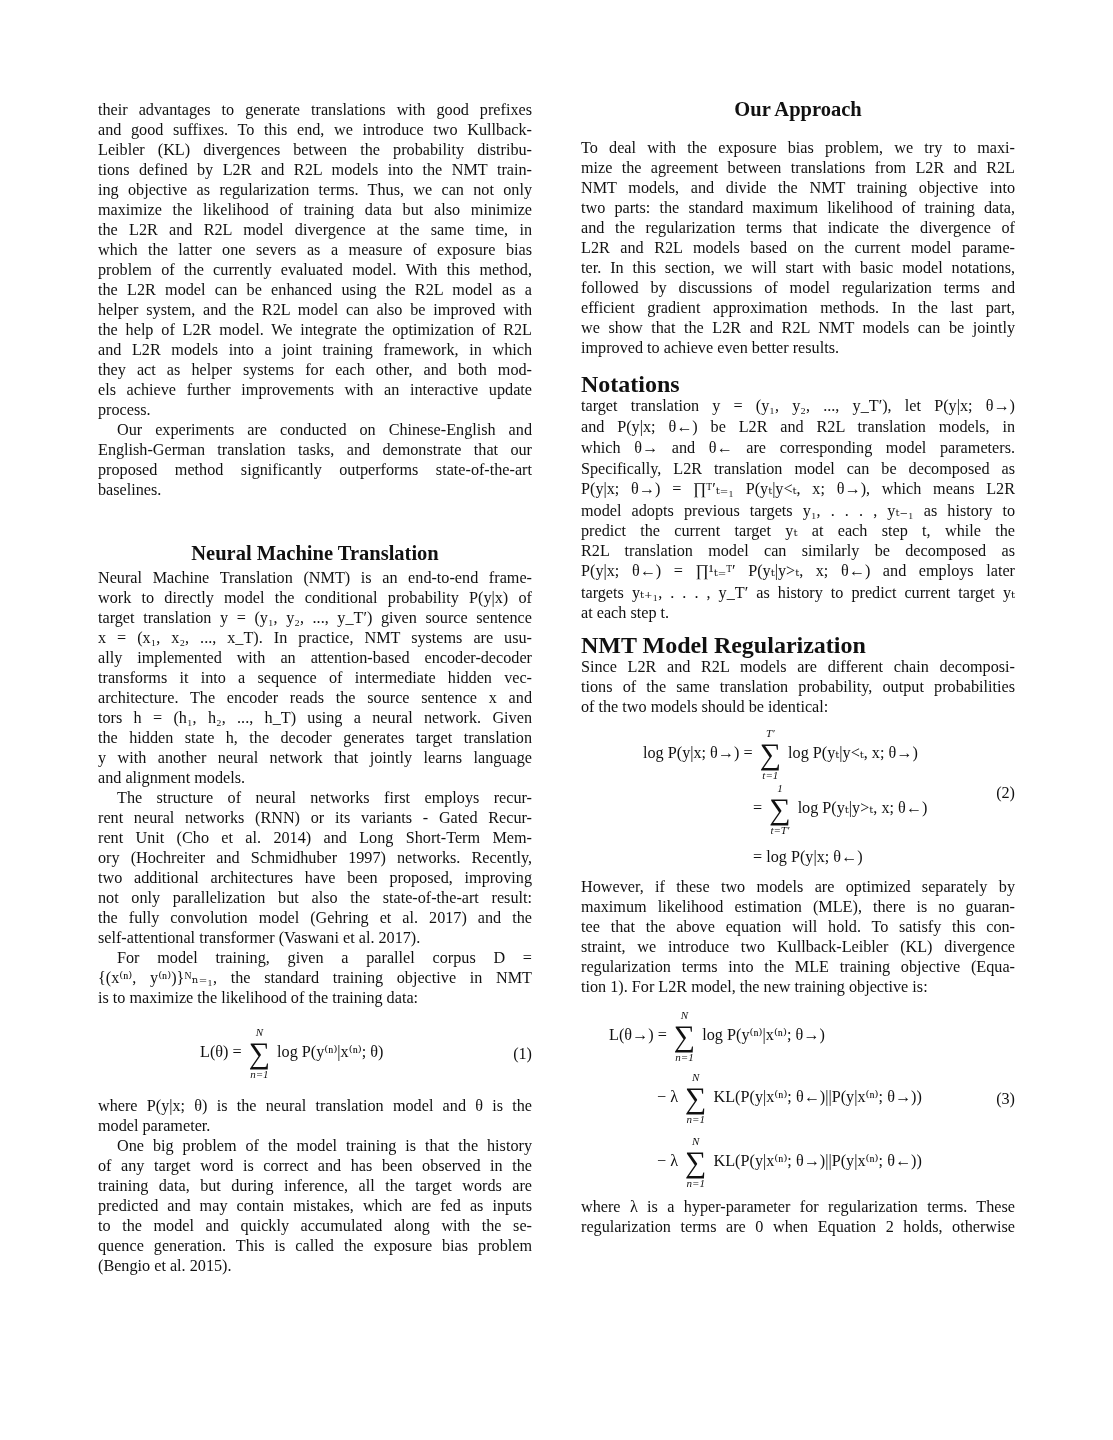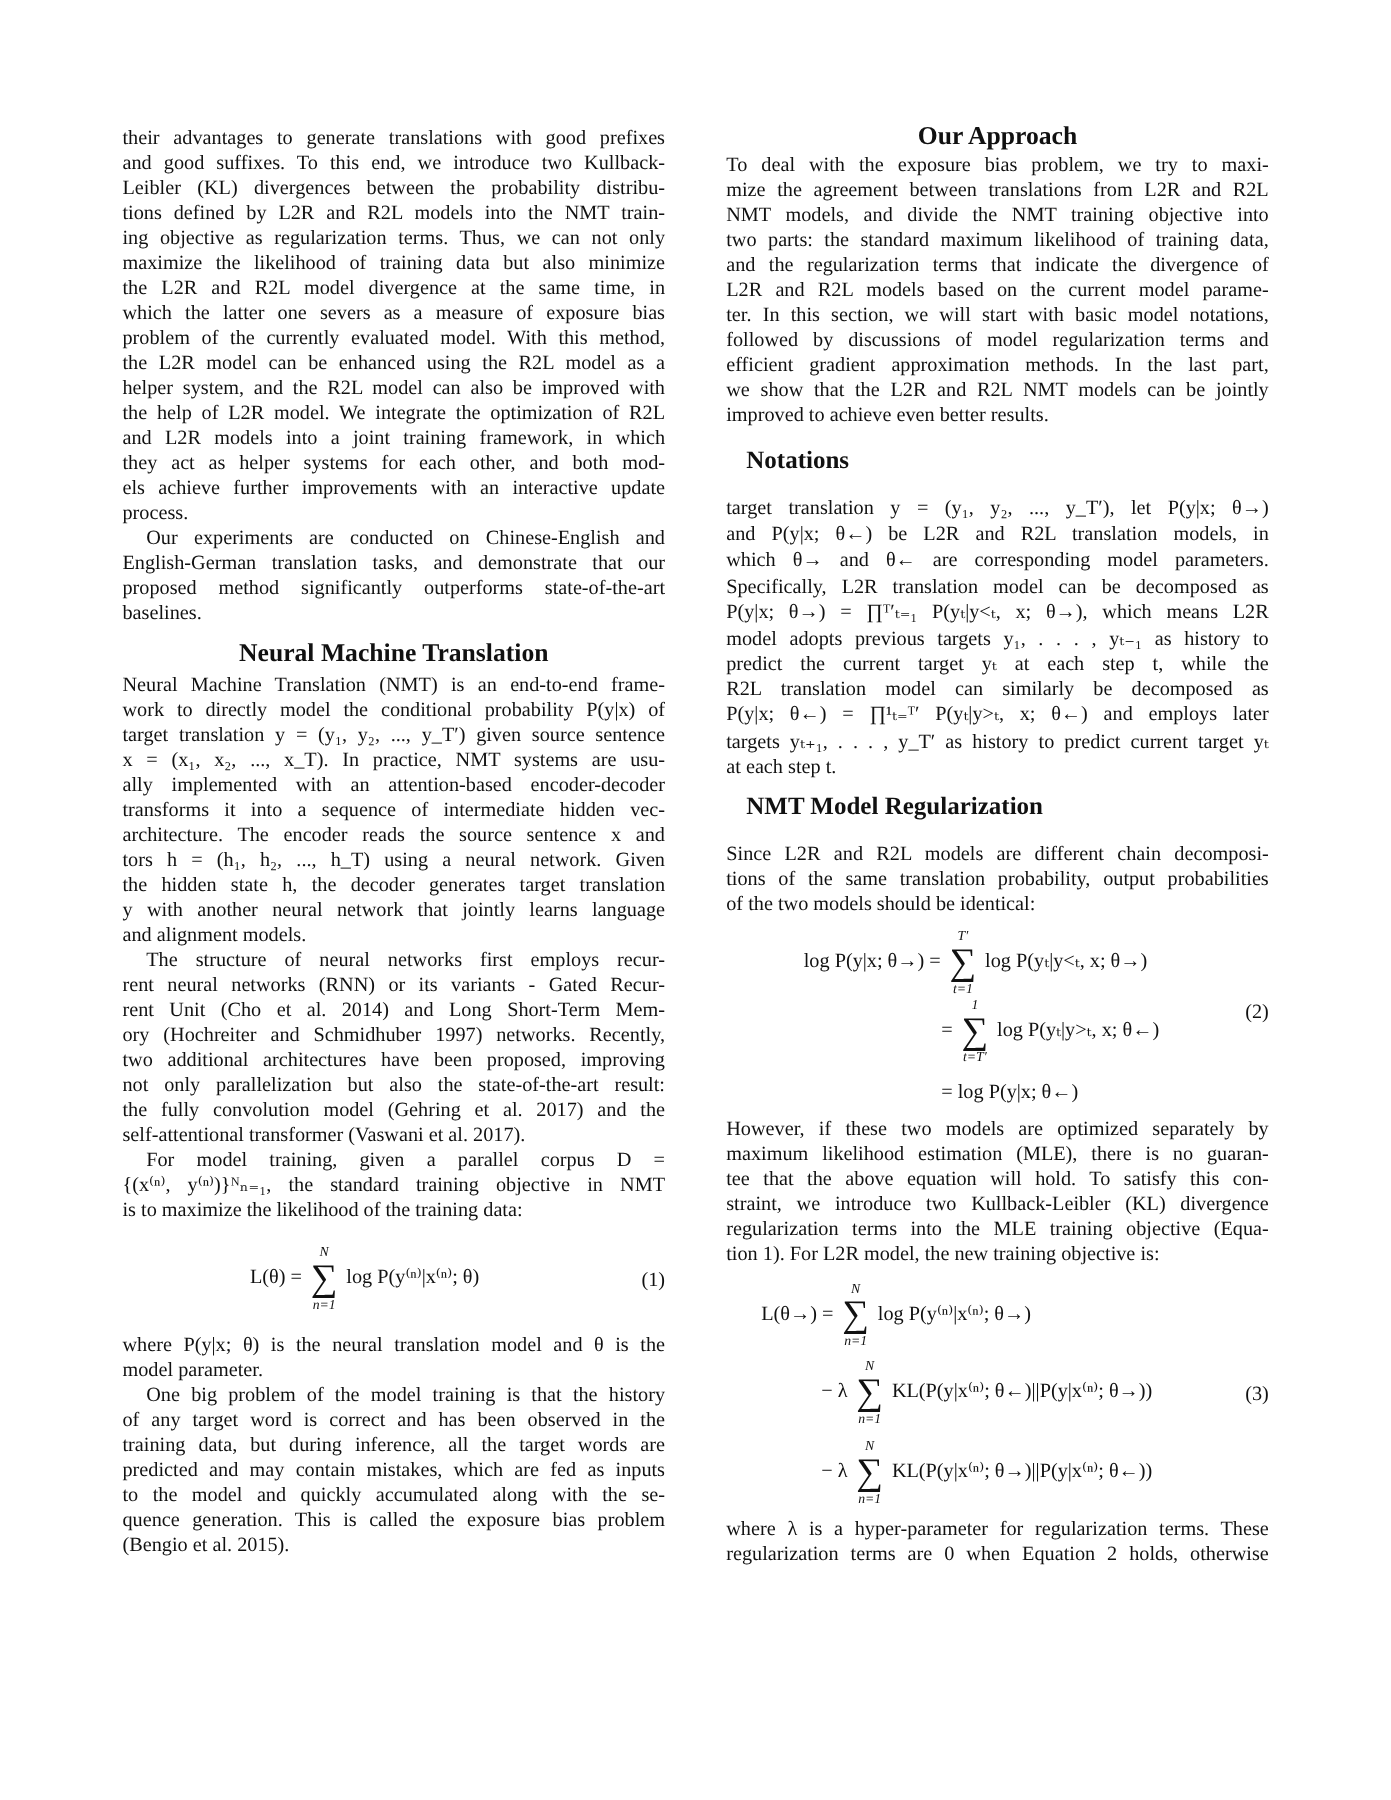--- a/index.html
+++ b/index.html
@@ -5,21 +5,21 @@
   html, body { margin: 0; padding: 0; background: #ffffff; }
   body { width: 1113px; height: 1440px; position: relative; overflow: hidden;
          font-family: "Liberation Serif", "DejaVu Serif", serif; color: #111; }
   .col { position: absolute; width: 434px; font-size: 16.2px; line-height: 20px; }
   #left { left: 98px; top: 100px; }
   #right { left: 581px; top: 100px; }
   .ln { display: block; text-align: justify; text-align-last: justify; white-space: nowrap; height: 20px; }
   .ln.last { text-align-last: left; }
   .ln.ind { text-indent: 19px; }
   .sec { font-weight: bold; font-size: 20.5px; text-align: center; line-height: 26px; margin: 0; }
-  .sub { font-weight: bold; font-size: 20px; line-height: 24px; margin: 16px; }
+  .sub { font-weight: bold; font-size: 24px; line-height: 24px; margin: 0; }
   i, .m { }
   .eq { position: relative; width: 434px; font-size: 16.2px; }
   .eqnum { position: absolute; right: 0; }
   .sum { display: inline-block; text-align: center; vertical-align: middle; line-height: 1; margin: 0 3px; }
   .sum .big { font-size: 30px; display: block; line-height: 30px; }
   .sum .lim { font-size: 11px; font-style: italic; display: block; line-height: 12px; }
 </style>
 </head>
 <body>
 
@@ -42,21 +42,21 @@
     <span class="ln">els achieve further improvements with an interactive update</span>
     <span class="ln last">process.</span>
   </div>
   <div>
     <span class="ln ind">Our experiments are conducted on Chinese-English and</span>
     <span class="ln">English-German translation tasks, and demonstrate that our</span>
     <span class="ln">proposed method significantly outperforms state-of-the-art</span>
     <span class="ln last">baselines.</span>
   </div>
 
-  <h2 class="sec" style="margin-top:10px;margin-bottom:2px;">Neural Machine Translation</h2>
+  <h2 class="sec" style="margin-top:40px;margin-bottom:2px;">Neural Machine Translation</h2>
 
   <div>
     <span class="ln">Neural Machine Translation (NMT) is an end-to-end frame-</span>
     <span class="ln">work to directly model the conditional probability P(y|x) of</span>
     <span class="ln">target translation y = (y₁, y₂, ..., y_T′) given source sentence</span>
     <span class="ln">x = (x₁, x₂, ..., x_T). In practice, NMT systems are usu-</span>
     <span class="ln">ally implemented with an attention-based encoder-decoder</span>
     <span class="ln">transforms it into a sequence of intermediate hidden vec-</span>
     <span class="ln">architecture. The encoder reads the source sentence x and</span>
     <span class="ln">tors h = (h₁, h₂, ..., h_T) using a neural network. Given</span>
@@ -102,21 +102,21 @@
     <span class="ln">of any target word is correct and has been observed in the</span>
     <span class="ln">training data, but during inference, all the target words are</span>
     <span class="ln">predicted and may contain mistakes, which are fed as inputs</span>
     <span class="ln">to the model and quickly accumulated along with the se-</span>
     <span class="ln">quence generation. This is called the exposure bias problem</span>
     <span class="ln last">(Bengio et al. 2015).</span>
   </div>
 </div>
 
 <div id="right" class="col">
-  <h2 class="sec" style="margin-top:-4px;margin-bottom:0;">Our Approach</h2>
+  <h2 class="sec" style="margin-top:-4px;margin-bottom:16px;">Our Approach</h2>
   <div>
     <span class="ln">To deal with the exposure bias problem, we try to maxi-</span>
     <span class="ln">mize the agreement between translations from L2R and R2L</span>
     <span class="ln">NMT models, and divide the NMT training objective into</span>
     <span class="ln">two parts: the standard maximum likelihood of training data,</span>
     <span class="ln">and the regularization terms that indicate the divergence of</span>
     <span class="ln">L2R and R2L models based on the current model parame-</span>
     <span class="ln">ter. In this section, we will start with basic model notations,</span>
     <span class="ln">followed by discussions of model regularization terms and</span>
     <span class="ln">efficient gradient approximation methods. In the last part,</span>

